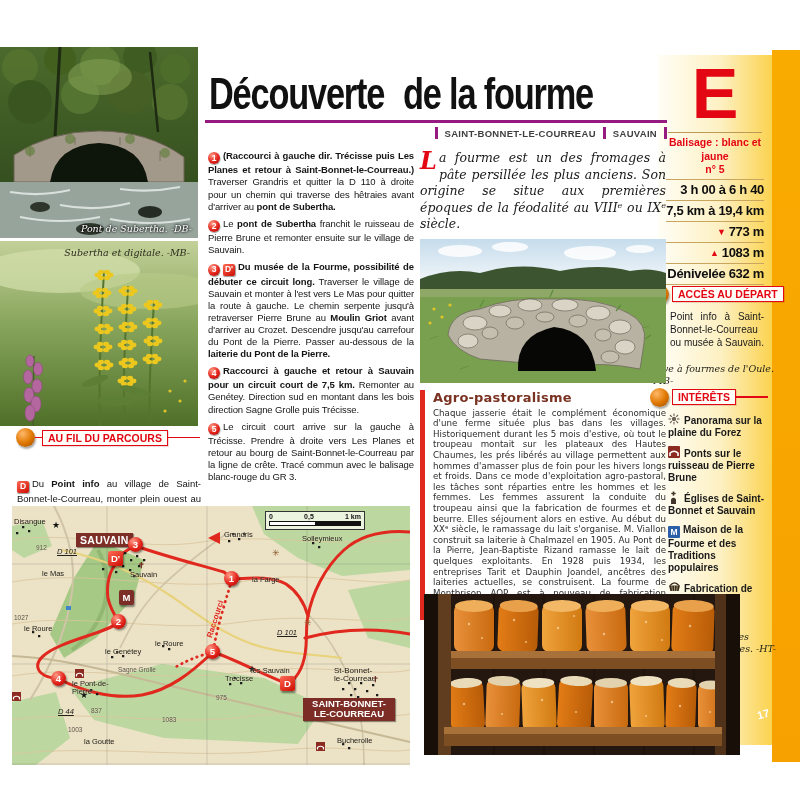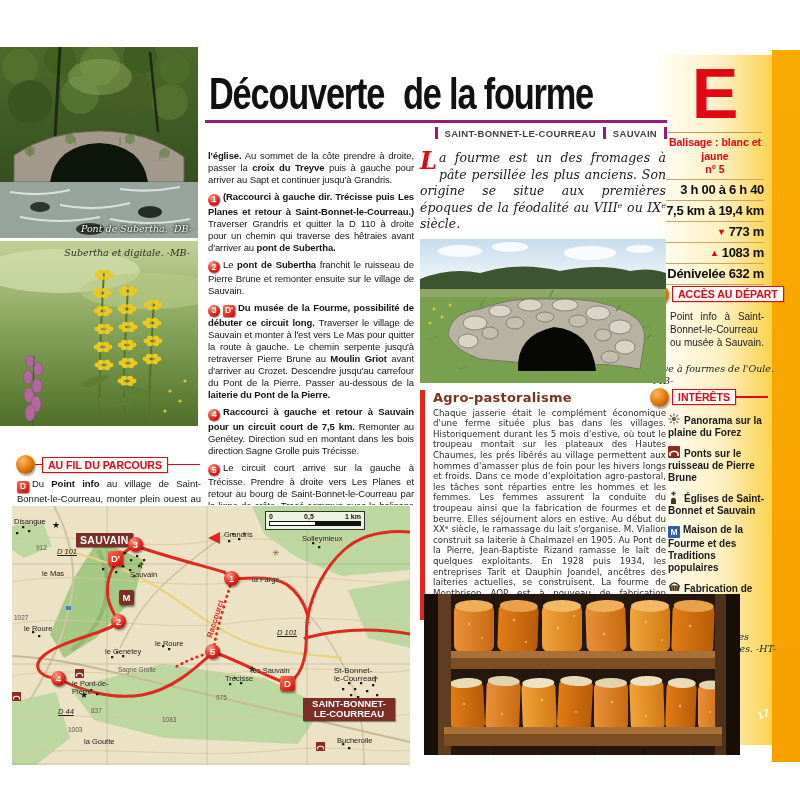--- a/index.html
+++ b/index.html
@@ -35,21 +35,21 @@
   .agro h3{margin:0 0 3px;font-family:"DejaVu Sans",sans-serif;font-size:13px;color:#7a3222;letter-spacing:.2px;}
   .agro p{margin:0;font-family:"DejaVu Sans",sans-serif;font-size:8.7px;line-height:1.22;color:#2d2d2d;text-align:justify;}
 
   
   .imk{display:inline-flex;width:12px;height:12px;border-radius:50%;vertical-align:-2px;margin-right:3px;
       background:radial-gradient(circle at 35% 28%,#ff9a86,#e3231a 55%,#9e0300);color:#fff;font-weight:700;
       font-size:8.5px;align-items:center;justify-content:center;box-shadow:.5px 1px 1px rgba(0,0,0,.4);}
   .imksq{border-radius:2px;background:linear-gradient(145deg,#ff6a55,#cc0b00);}
 
   
-  .fil-head{left:16px;top:455px;width:184px;display:flex;align-items:center;}
+  .fil-head{left:16px;top:428px;width:184px;display:flex;align-items:center;}
   .ball{width:19px;height:19px;border-radius:50%;flex:none;
       background:radial-gradient(circle at 35% 30%,#ffb86a,#e07800 52%,#9a4a00);
       box-shadow:1px 2px 2px rgba(0,0,0,.35);}
   .seg-line{width:7px;height:1.5px;background:#e30613;flex:none;}
   .sec-box{border:1.5px solid #e30613;background:#fffef9;color:#e30613;font-weight:700;font-size:10.5px;
       padding:1px 5px;white-space:nowrap;box-shadow:1px 1px 0 rgba(150,0,0,.15);}
   .grow-line{flex:1;height:1.5px;background:#e30613;}
   .fil-text{left:17px;top:478px;width:184px;font-size:9.5px;line-height:1.3;text-align:justify;}
 
   
@@ -308,21 +308,20 @@
   <div class="abs title-rule"></div>
   <div class="abs communes">
     <span class="tick"></span>
     <span>SAINT-BONNET-LE-COURREAU</span>
     <span class="tick"></span>
     <span>SAUVAIN</span>
     <span class="tick"></span>
   </div>
 
   <div class="abs colmid">
-    <p><b>l'église.</b><span> Au sommet de la côte prendre à droite, passer la </span><b>croix du Treyve</b><span> puis à gauche pour arriver au Sapt et continuer jusqu'à Grandris.</span></p>
     <p><span class="imk">1</span><b>(Raccourci à gauche dir. Trécisse puis Les Planes et retour à Saint-Bonnet-le-Courreau.)</b><span> Traverser Grandris et quitter la D 110 à droite pour un chemin qui traverse des hêtraies avant d'arriver au </span><b>pont de Subertha.</b></p>
     <p><span class="imk">2</span><span>Le </span><b>pont de Subertha</b><span> franchit le ruisseau de Pierre Brune et remonter ensuite sur le village de Sauvain.</span></p>
     <p><span class="imk">3</span><span class="imk imksq">D'</span><b>Du musée de la Fourme, possibilité de débuter ce circuit long.</b><span> Traverser le village de Sauvain et monter à l'est vers Le Mas pour quitter la route à gauche. Le chemin serpente jusqu'à retraverser Pierre Brune au </span><b>Moulin Griot</b><span> avant d'arriver au Crozet. Descendre jusqu'au carrefour du Pont de la Pierre. Passer au-dessous de la </span><b>laiterie du Pont de la Pierre.</b></p>
     <p><span class="imk">4</span><b>Raccourci à gauche et retour à Sauvain pour un circuit court de 7,5 km.</b><span> Remonter au Genétey. Direction sud en montant dans les bois direction Sagne Grolle puis Trécisse.</span></p>
     <p><span class="imk">5</span><span>Le circuit court arrive sur la gauche à Trécisse. Prendre à droite vers Les Planes et retour au bourg de Saint-Bonnet-le-Courreau par la ligne de crête. Tracé commun avec le balisage blanc-rouge du GR 3.</span></p>
   </div>
 
   <div class="abs colright">
     <p class="intro"><span class="drop">L</span><span>a fourme est un des fromages à pâte persillée les plus anciens. Son origine se situe aux premières époques de la féodalité au VIIIᵉ ou IXᵉ siècle.</span></p>
     <div class="cave-photo">

